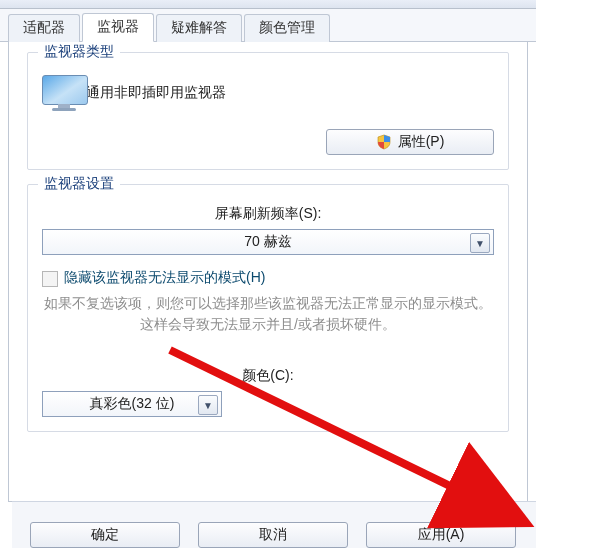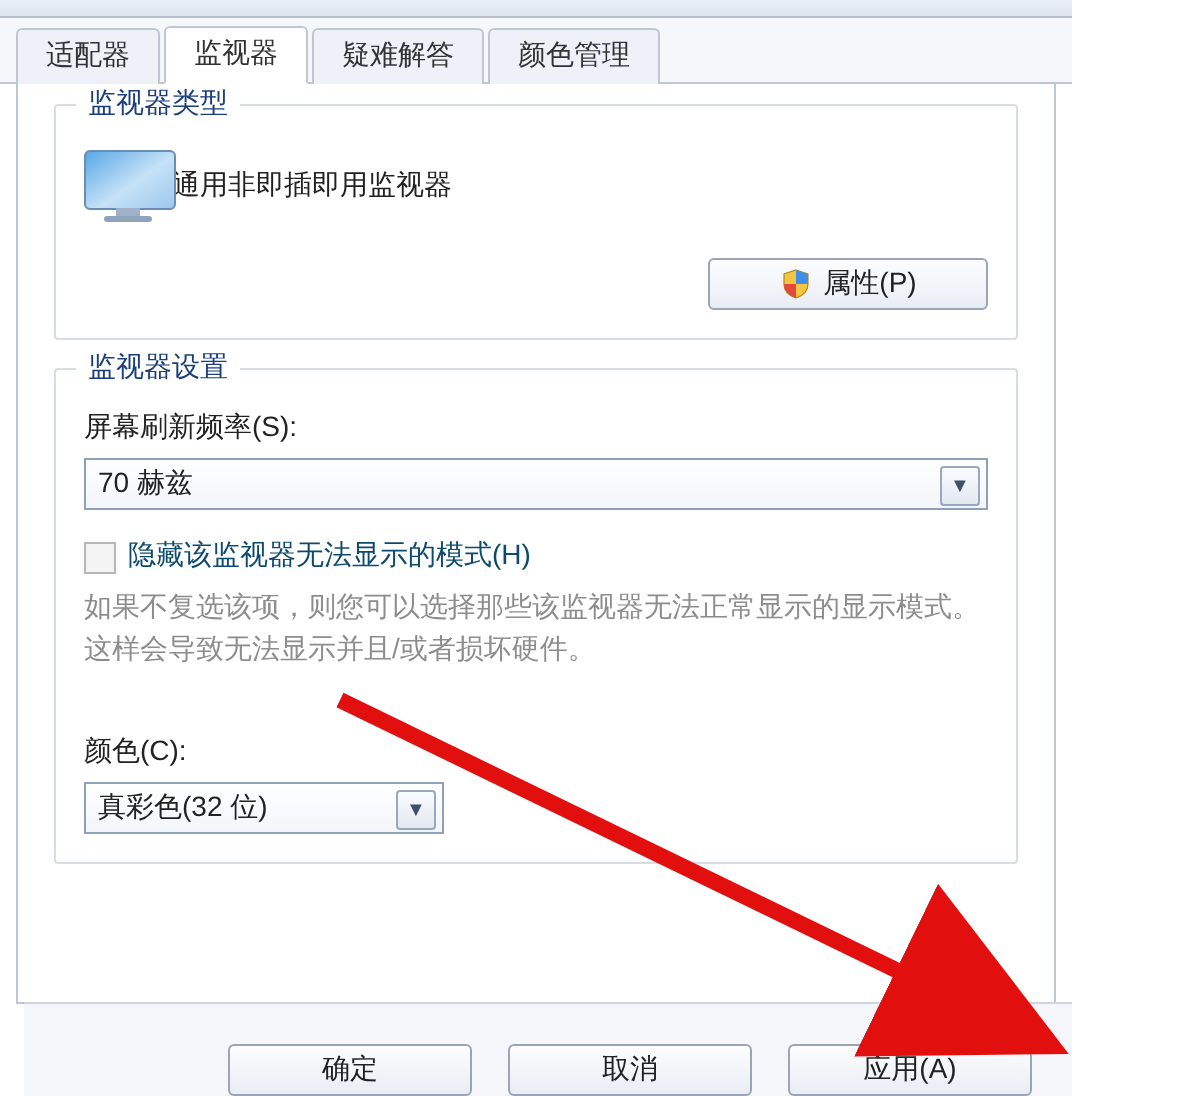--- a/index.html
+++ b/index.html
@@ -102,21 +102,21 @@
     left: 10px; top: 33px;
     width: 24px; height: 3px;
     background: #8ea3bc;
     border-radius: 2px;
   }
   .btn {
     display: inline-flex;
     align-items: center;
     justify-content: center;
     min-width: 110px;
-    padding: 3px 14px;
+    padding: 3px 28px;
     border: 1px solid #9aa5b8;
     border-radius: 3px;
     background: linear-gradient(#fdfdfe, #e9edf4);
     cursor: pointer;
     font-size: 14px;
   }
   .btn-row-right {
     display: flex;
     justify-content: flex-end;
   }
@@ -228,21 +228,21 @@
               <path d="M8 1 L14 3 V8 C14 12 11 14 8 15 C5 14 2 12 2 8 V3 Z" fill="#f5c542" stroke="#b88a12" stroke-width="0.6"></path>
               <path d="M8 1 L14 3 V8 H8 Z" fill="#3d8fe8"></path>
               <path d="M8 8 H2 V8 C2 12 5 14 8 15 Z" fill="#e24b3b"></path>
             </svg>
           </span>
           <span>属性(P)</span>
         </div>
       </div>
     </div>
 
-    <div class="group" style="">
+    <div class="group" style="text-align:center;">
       <div class="group-title">监视器设置</div>
 
       <div class="field-label">屏幕刷新频率(S):</div>
       <div class="sel-wrap">
         <div class="select">70 赫兹</div>
         <div class="arrow">▼</div>
       </div>
 
       <div class="checkbox-row">
         <div class="fake-checkbox"></div>

